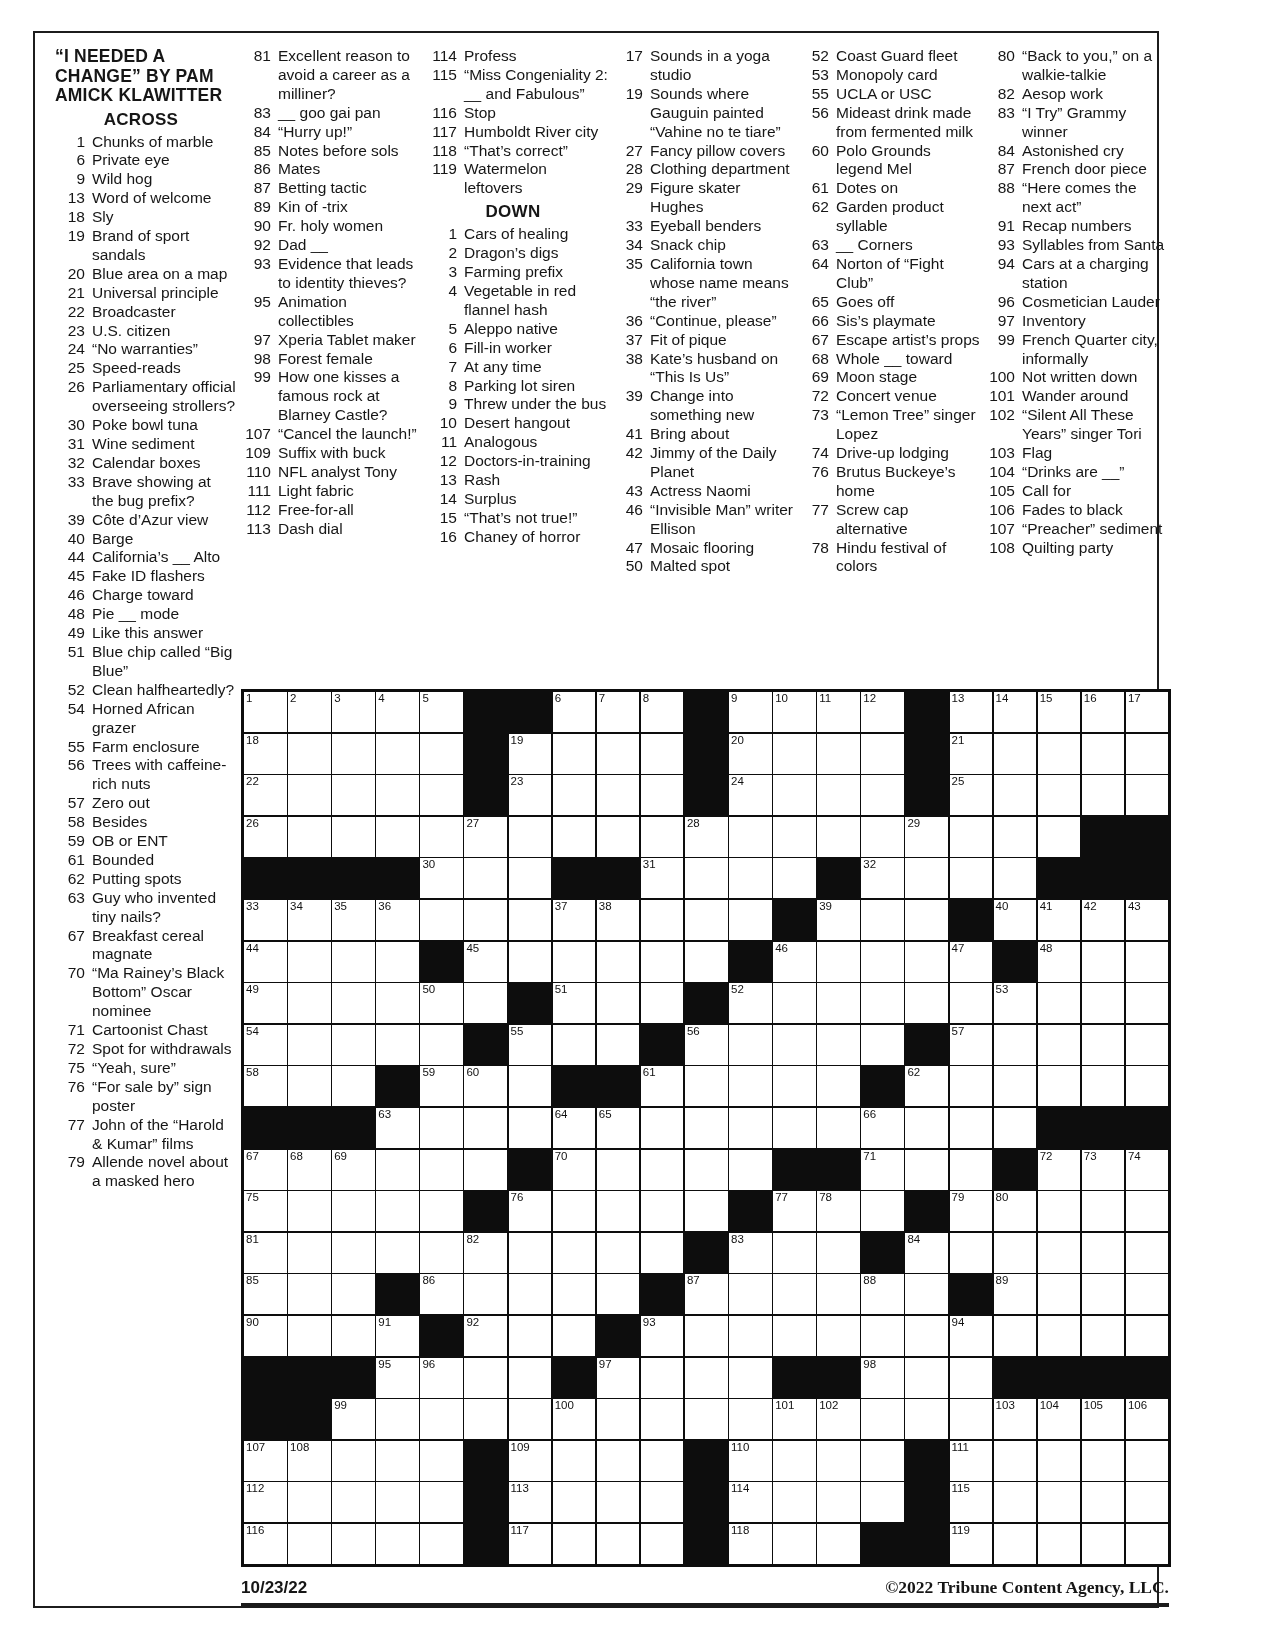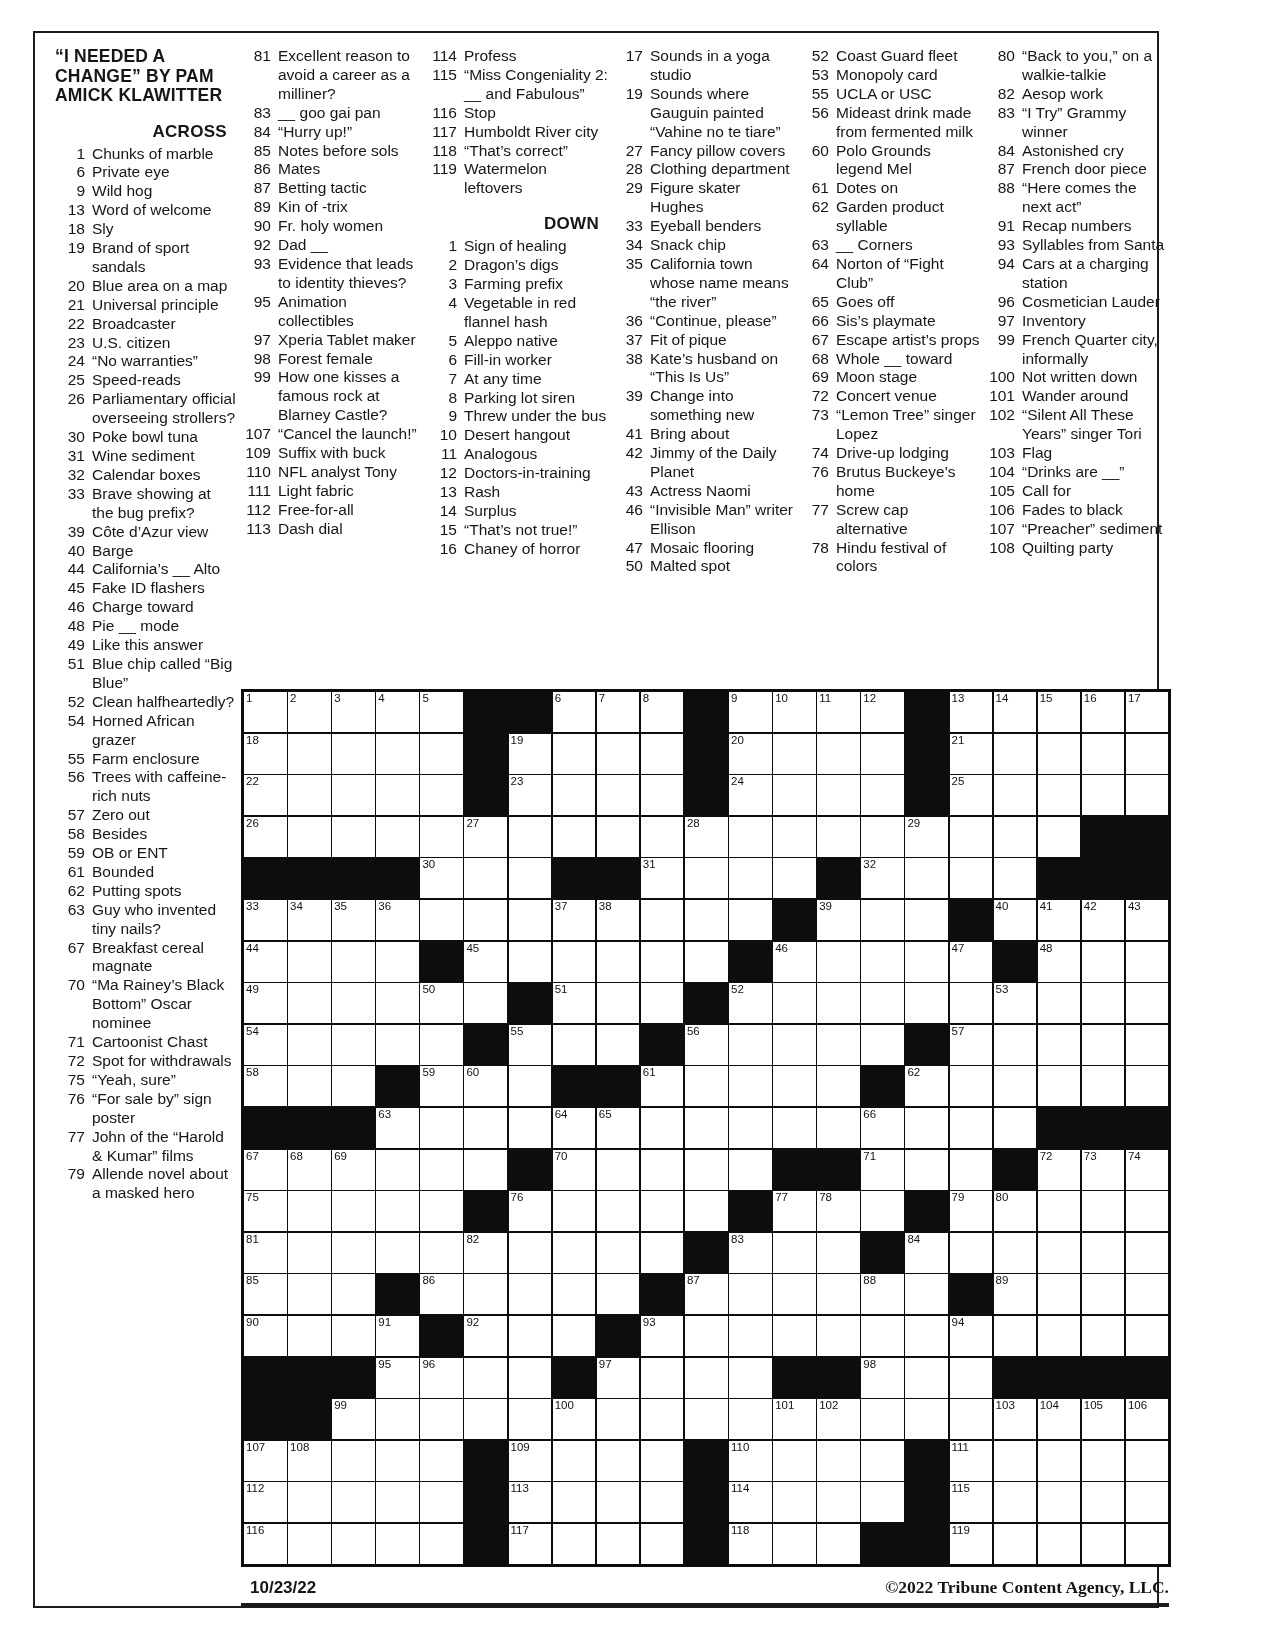--- a/index.html
+++ b/index.html
@@ -13,34 +13,34 @@
     border:2.5px solid #1c1c1c;box-sizing:border-box;padding:14px 0 0 20px;
     background:#fff;
   }
   .layout{display:flex;}
   .leftcol{width:184px;flex:none;}
   .rightarea{width:932px;flex:none;}
   .cluecols{display:flex;height:636px;overflow:hidden;}
   .ccol{width:186px;flex:none;box-sizing:border-box;padding-right:5px;}
   .title{font-weight:700;font-size:17.5px;line-height:19.5px;width:178px;letter-spacing:.2px;}
   .sec-h{font-weight:700;font-size:17px;text-align:center;width:172px;margin-top:16px;margin-bottom:3px;letter-spacing:.3px;}
-  .ccol .sec-h{margin-top:16px;text-align:right;}
+  .ccol .sec-h{margin-top:4px;}
   .clue{display:flex;font-size:15.5px;line-height:18.9px;}
   .num{width:30px;flex:none;text-align:right;padding-right:7px;}
   .txt{flex:1;}
   .grid{
     display:grid;grid-template-columns:repeat(21,42.6px);grid-auto-rows:40.1px;
     gap:1.5px;background:#0d0d0d;border:3px solid #0d0d0d;width:-moz-fit-content;width:fit-content;
     margin-top:6px;
   }
   .cell{background:#ffffff;position:relative;}
   .cell.b{background:#0d0d0d;}
   .cellnum{position:absolute;top:0px;left:2px;font-size:11.5px;line-height:13px;color:#111;}
   .footer{width:928px;display:flex;justify-content:space-between;align-items:baseline;margin-top:10px;}
-  .date{font-weight:700;font-size:17px;margin-left:9px;}
+  .date{font-weight:700;font-size:17px;}
   .copy{font-family:"Liberation Serif",serif;font-weight:700;font-size:17.5px;margin-left:48px;}
   .rule{width:928px;height:4px;background:#1b1b1b;margin-top:5px;}
 </style>
 </head>
 <body>
 
 <div class="frame">
   <div class="layout">
 
     <div class="leftcol ccol">
@@ -327,21 +327,21 @@
               <span class="num">118</span>
               <span class="txt">“That’s correct”</span>
             </div>
             <div class="clue">
               <span class="num">119</span>
               <span class="txt">Watermelon leftovers</span>
             </div>
             <div class="sec-h">DOWN</div>
             <div class="clue">
               <span class="num">1</span>
-              <span class="txt">Sign of healing</span>
+              <span class="txt">Cars of healing</span>
             </div>
             <div class="clue">
               <span class="num">2</span>
               <span class="txt">Dragon’s digs</span>
             </div>
             <div class="clue">
               <span class="num">3</span>
               <span class="txt">Farming prefix</span>
             </div>
             <div class="clue">

